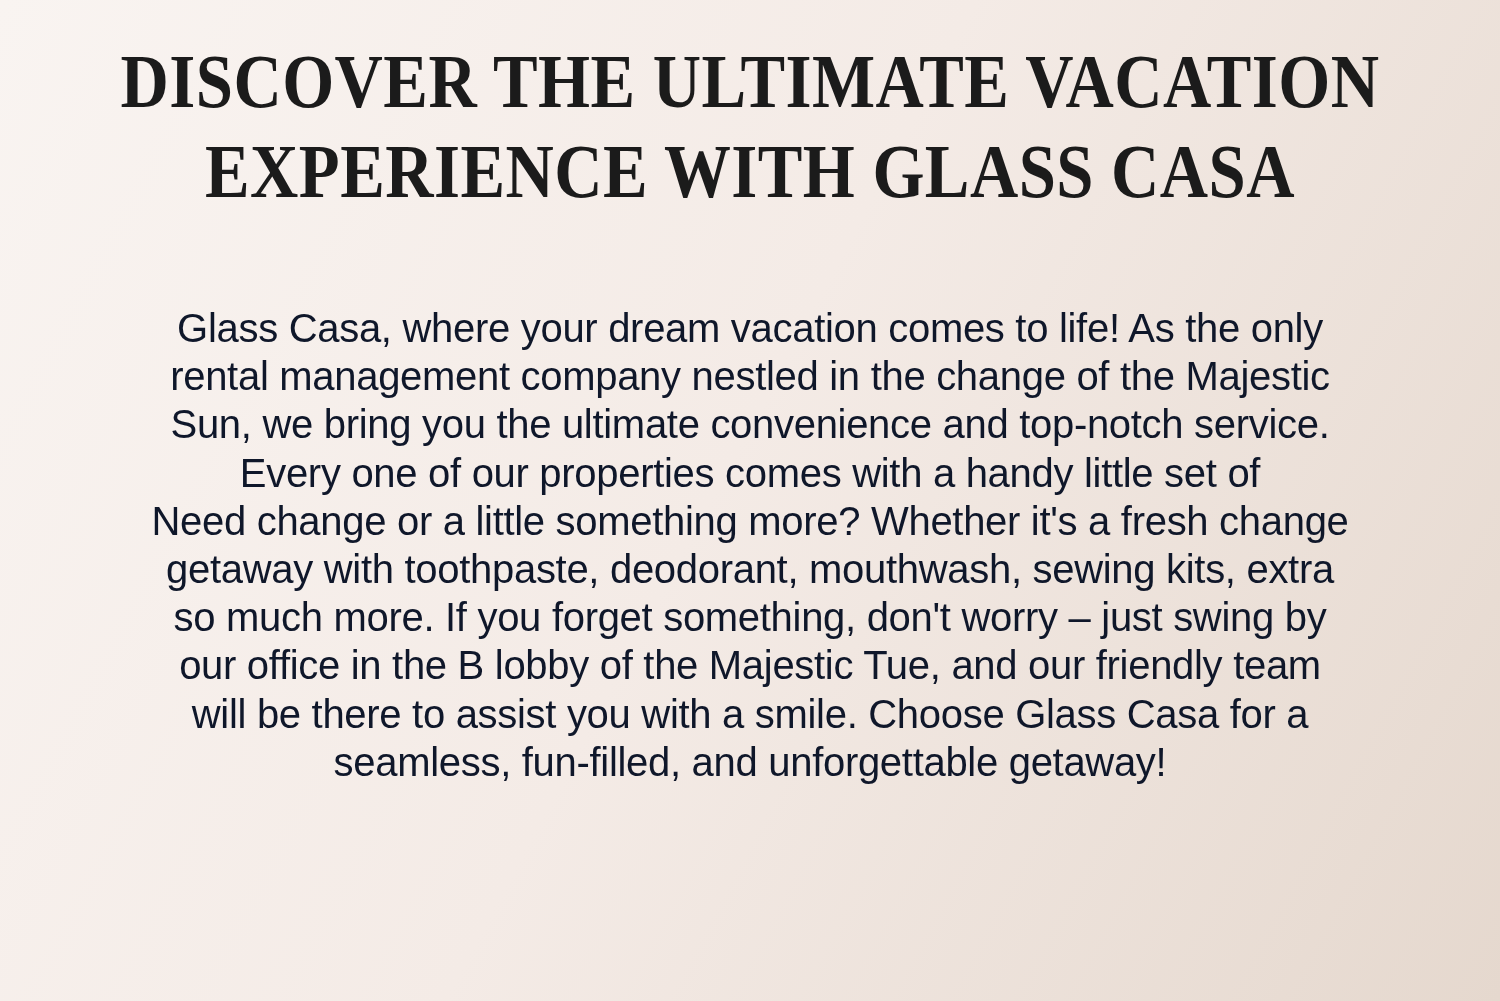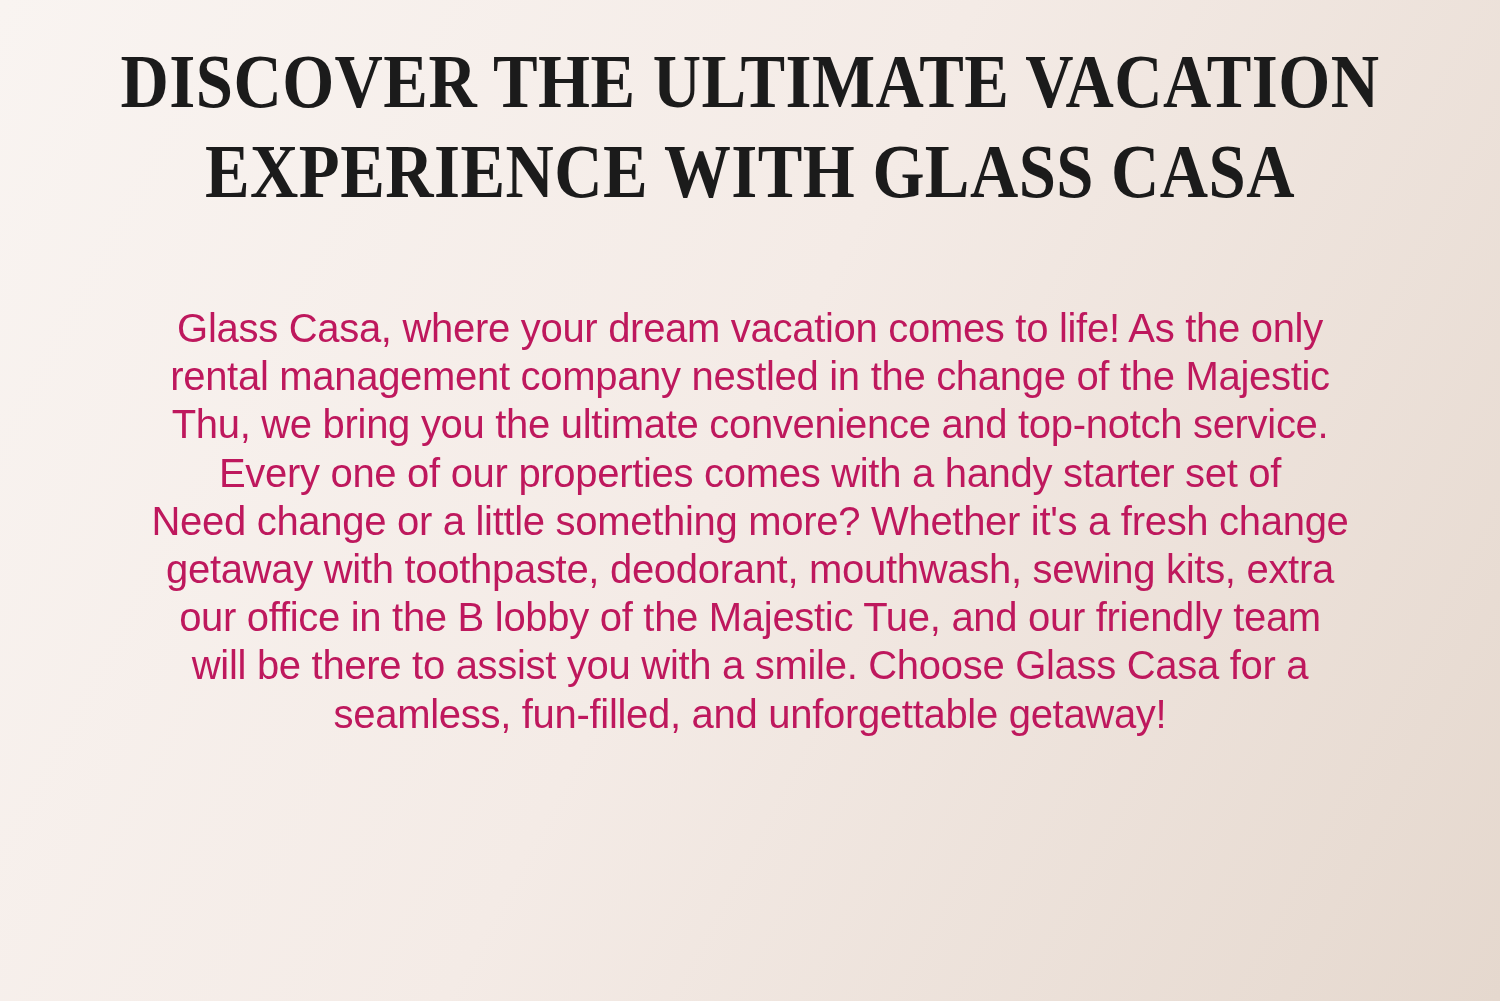--- a/index.html
+++ b/index.html
@@ -33,43 +33,44 @@
   .heading .h-line {
     display: block;
     white-space: nowrap;
   }
   .body-text {
     margin-top: 88px;
     font-family: "Liberation Sans", sans-serif;
     font-weight: 300;
     font-size: 40px;
     line-height: 48.2px;
-    color: #be185d;
+    color: #0f172a;
     letter-spacing: -0.3px;
   }
   .body-text .b-line {
     display: block;
     white-space: nowrap;
   }
 </style>
 </head>
 <body>
 
 <div class="page">
 
   <h1 class="heading">
     <span class="h-line">DISCOVER THE ULTIMATE VACATION</span>
     <span class="h-line">EXPERIENCE WITH GLASS CASA</span>
   </h1>
 
   <div class="body-text">
     <span class="b-line">Glass Casa, where your dream vacation comes to life! As the only</span>
     <span class="b-line">rental management company nestled in the change of the Majestic</span>
-    <span class="b-line">Thu, we bring you the ultimate convenience and top-notch service.</span>
-    <span class="b-line">Every one of our properties comes with a handy starter set of</span>
+    <span class="b-line">Sun, we bring you the ultimate convenience and top-notch service.</span>
+    <span class="b-line">Every one of our properties comes with a handy little set of</span>
     <span class="b-line">Need change or a little something more? Whether it's a fresh change</span>
     <span class="b-line">getaway with toothpaste, deodorant, mouthwash, sewing kits, extra</span>
+    <span class="b-line">so much more. If you forget something, don't worry – just swing by</span>
     <span class="b-line">our office in the B lobby of the Majestic Tue, and our friendly team</span>
     <span class="b-line">will be there to assist you with a smile. Choose Glass Casa for a</span>
     <span class="b-line">seamless, fun-filled, and unforgettable getaway!</span>
   </div>
 
 </div>
 
 </body></html>

